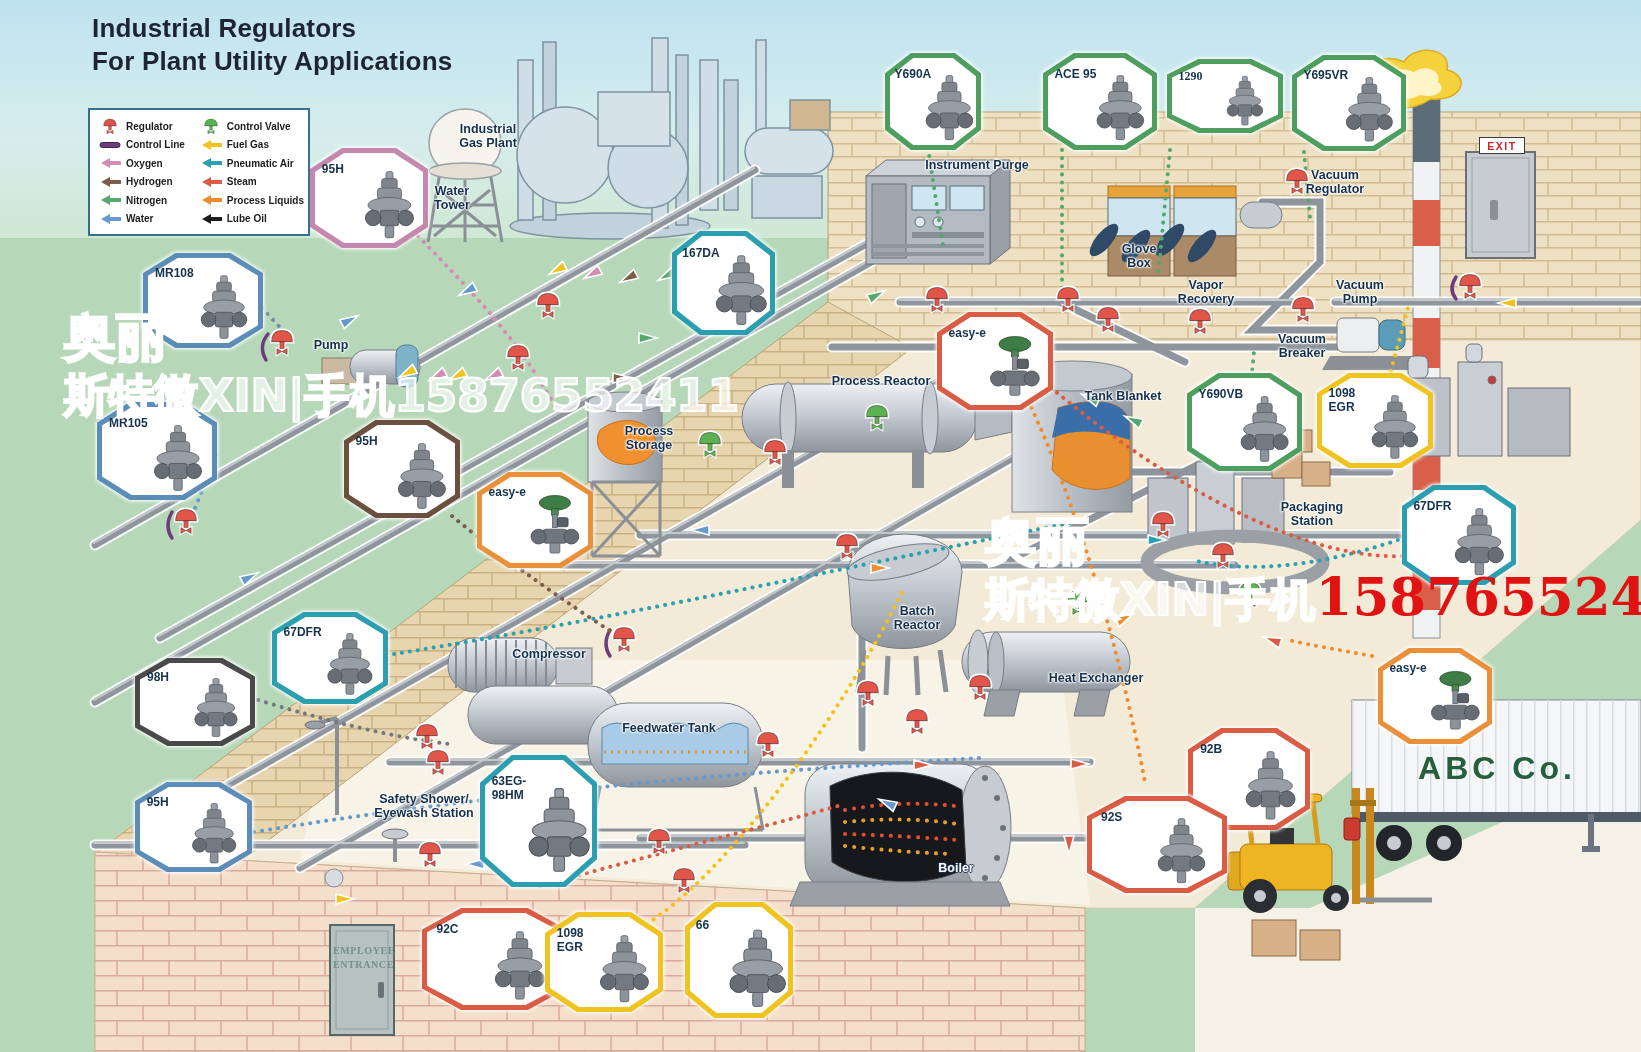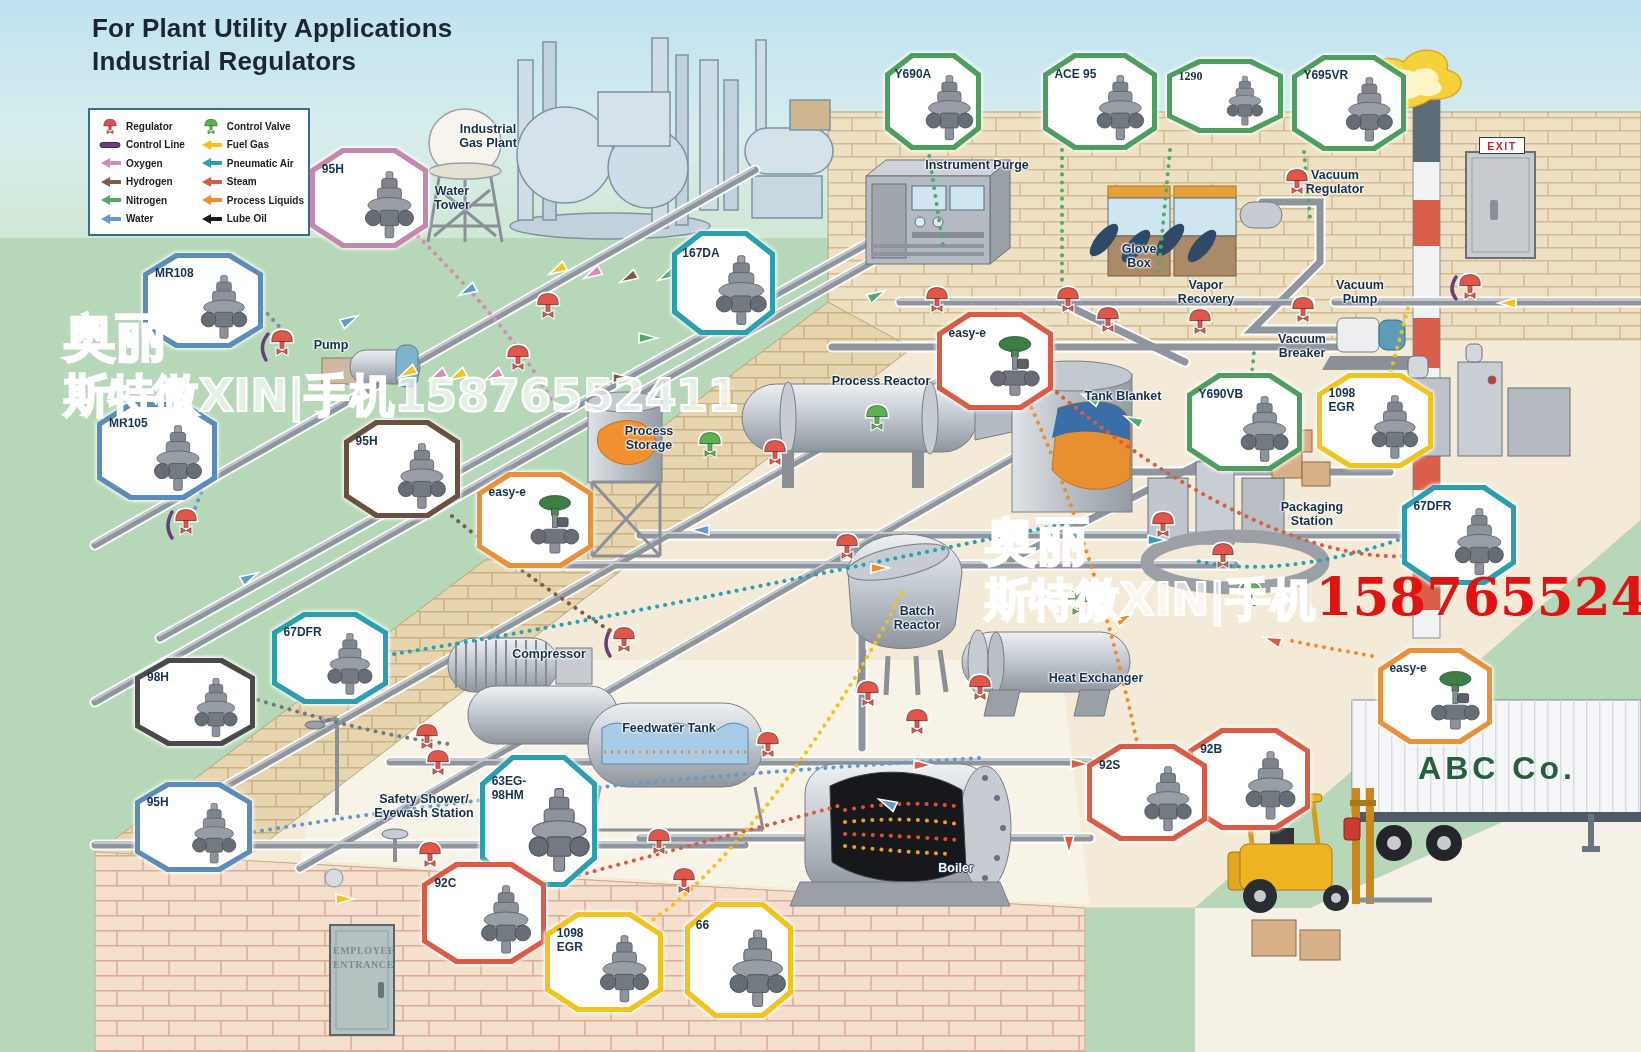--- a/index.html
+++ b/index.html
@@ -474,22 +474,22 @@
     <g transform="translate(1157,540)">
           <path d="M-9,-5L9,0L-9,5Z" fill="#2aa0b0"></path>
         </g>
     <g transform="translate(1507,303) rotate(180)">
           <path d="M-9,-5L9,0L-9,5Z" fill="#f2c21c"></path>
         </g>
   </g>
 </svg>
 
 <div class="title">
+  <div>Industrial Regulators</div>
   <div>For Plant Utility Applications</div>
-  <div>Industrial Regulators</div>
 </div>
 
 <div class="legend">
   <div class="lcol" id="legend-col1">
         <div class="litem">
           <span class="licon">
             <svg width="16" height="19" viewBox="0 0 30 36">
     <path d="M3,17 Q3,4 15,4 Q27,4 27,17 Z" fill="#d9534a" stroke="#ffffff" stroke-width="4.5"></path>
     <rect x="12.5" y="17" width="5" height="8" fill="#d9534a" stroke="#ffffff" stroke-width="3"></rect>
     <path d="M9,25 L21,32 L21,25 L9,32 Z" fill="#d9534a" stroke="#ffffff" stroke-width="3"></path>
@@ -1018,21 +1018,21 @@
   <rect x="26" y="2" width="8" height="10" rx="2" fill="#9aa0a8" stroke="#5c626a"></rect>
   <rect x="21" y="10" width="18" height="12" rx="3" fill="#7e848c" stroke="#5c626a"></rect>
   <rect x="16" y="21" width="28" height="14" rx="4" fill="#8d939b" stroke="#5c626a"></rect>
   <ellipse cx="30" cy="41" rx="25" ry="9" fill="#989ea6" stroke="#5c626a"></ellipse>
   <rect x="19" y="47" width="22" height="18" rx="3" fill="#747a82" stroke="#50565e"></rect>
   <circle cx="11" cy="56" r="9" fill="#676d75" stroke="#474d55"></circle>
   <circle cx="49" cy="56" r="9" fill="#676d75" stroke="#474d55"></circle>
   <rect x="25" y="65" width="10" height="14" rx="2" fill="#8d939b" stroke="#5c626a"></rect>
 </svg></div>
       </div>
-      <div class="bubble" style="left: 422px; top: 862px; width: 124px; height: 102px;">
+      <div class="bubble" style="left: 422px; top: 908px; width: 124px; height: 102px; padding-left: 21px;">
         <div class="bub-border" style="background: rgb(218, 92, 68); clip-path: polygon(27% 0%, 73% 0%, 100% 21%, 100% 79%, 73% 100%, 27% 100%, 0% 79%, 0% 21%);"></div>
         <div class="bub-fill" style="clip-path: polygon(27% 0%, 73% 0%, 100% 21%, 100% 79%, 73% 100%, 27% 100%, 0% 79%, 0% 21%);"></div>
         <span class="bub-label">92C</span>
         <div class="bub-icon"><svg viewBox="0 0 60 84">
   <rect x="26" y="2" width="8" height="10" rx="2" fill="#9aa0a8" stroke="#5c626a"></rect>
   <rect x="21" y="10" width="18" height="12" rx="3" fill="#7e848c" stroke="#5c626a"></rect>
   <rect x="16" y="21" width="28" height="14" rx="4" fill="#8d939b" stroke="#5c626a"></rect>
   <ellipse cx="30" cy="41" rx="25" ry="9" fill="#989ea6" stroke="#5c626a"></ellipse>
   <rect x="19" y="47" width="22" height="18" rx="3" fill="#747a82" stroke="#50565e"></rect>
   <circle cx="11" cy="56" r="9" fill="#676d75" stroke="#474d55"></circle>
@@ -1215,21 +1215,21 @@
   <rect x="26" y="2" width="8" height="10" rx="2" fill="#9aa0a8" stroke="#5c626a"></rect>
   <rect x="21" y="10" width="18" height="12" rx="3" fill="#7e848c" stroke="#5c626a"></rect>
   <rect x="16" y="21" width="28" height="14" rx="4" fill="#8d939b" stroke="#5c626a"></rect>
   <ellipse cx="30" cy="41" rx="25" ry="9" fill="#989ea6" stroke="#5c626a"></ellipse>
   <rect x="19" y="47" width="22" height="18" rx="3" fill="#747a82" stroke="#50565e"></rect>
   <circle cx="11" cy="56" r="9" fill="#676d75" stroke="#474d55"></circle>
   <circle cx="49" cy="56" r="9" fill="#676d75" stroke="#474d55"></circle>
   <rect x="25" y="65" width="10" height="14" rx="2" fill="#8d939b" stroke="#5c626a"></rect>
 </svg></div>
       </div>
-      <div class="bubble" style="left: 1087px; top: 744px; width: 120px; height: 97px;">
+      <div class="bubble" style="left: 1087px; top: 796px; width: 140px; height: 97px;">
         <div class="bub-border" style="background: rgb(218, 92, 68); clip-path: polygon(27% 0%, 73% 0%, 100% 21%, 100% 79%, 73% 100%, 27% 100%, 0% 79%, 0% 21%);"></div>
         <div class="bub-fill" style="clip-path: polygon(27% 0%, 73% 0%, 100% 21%, 100% 79%, 73% 100%, 27% 100%, 0% 79%, 0% 21%);"></div>
         <span class="bub-label">92S</span>
         <div class="bub-icon"><svg viewBox="0 0 60 84">
   <rect x="26" y="2" width="8" height="10" rx="2" fill="#9aa0a8" stroke="#5c626a"></rect>
   <rect x="21" y="10" width="18" height="12" rx="3" fill="#7e848c" stroke="#5c626a"></rect>
   <rect x="16" y="21" width="28" height="14" rx="4" fill="#8d939b" stroke="#5c626a"></rect>
   <ellipse cx="30" cy="41" rx="25" ry="9" fill="#989ea6" stroke="#5c626a"></ellipse>
   <rect x="19" y="47" width="22" height="18" rx="3" fill="#747a82" stroke="#50565e"></rect>
   <circle cx="11" cy="56" r="9" fill="#676d75" stroke="#474d55"></circle>

